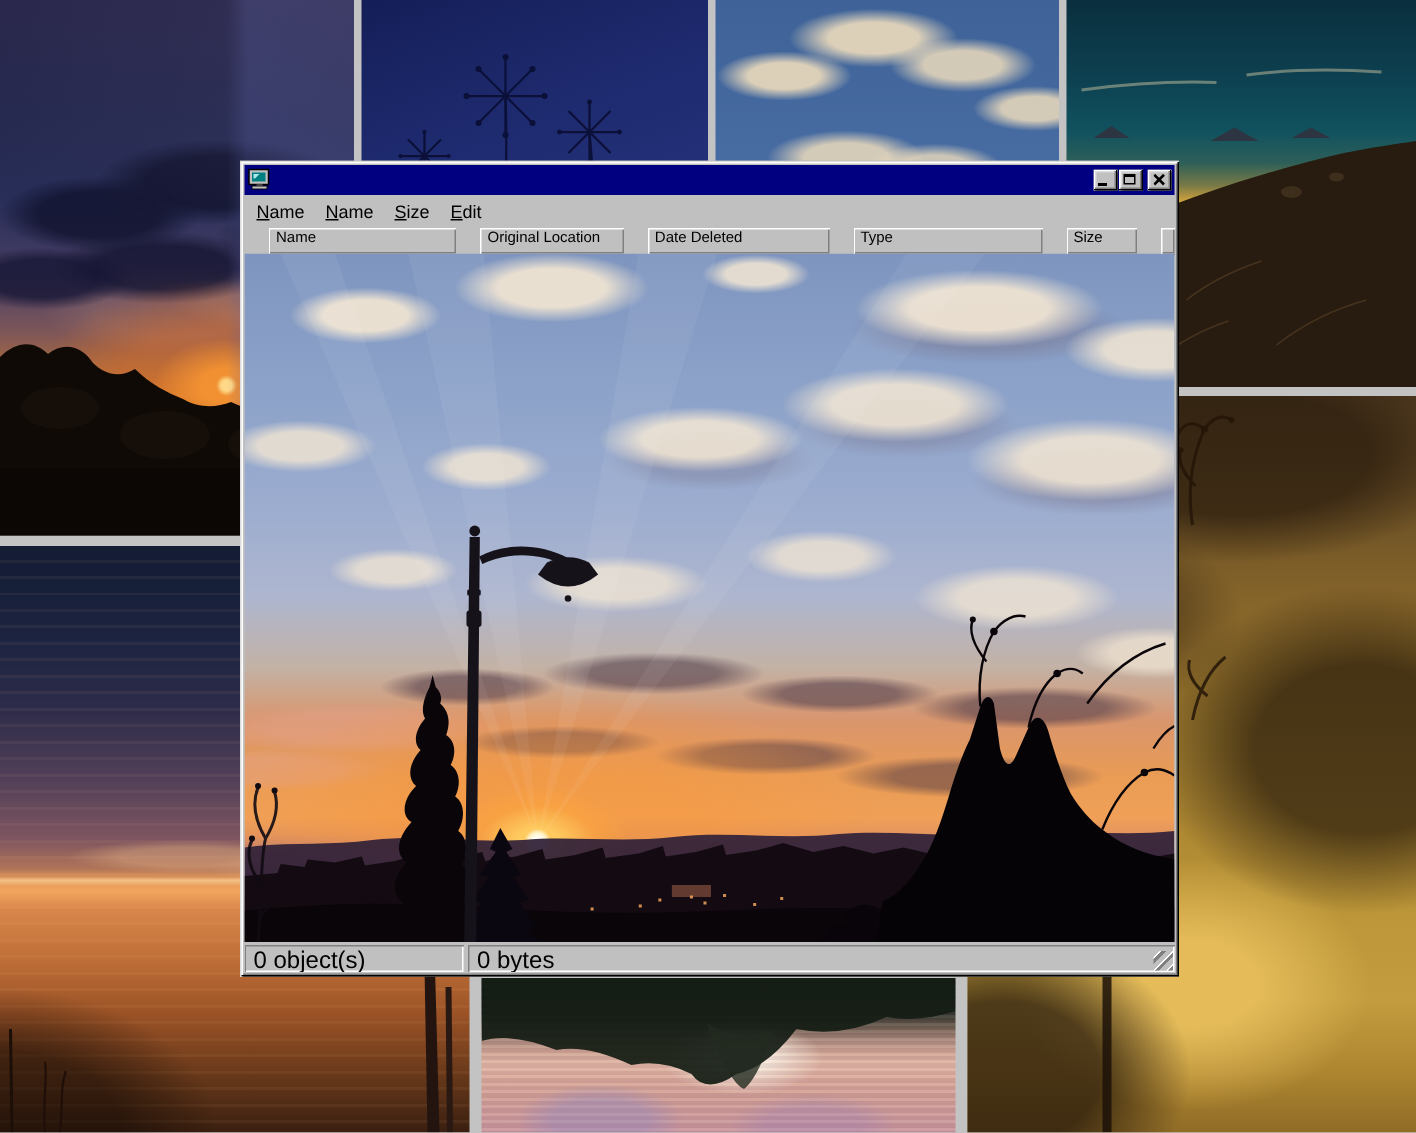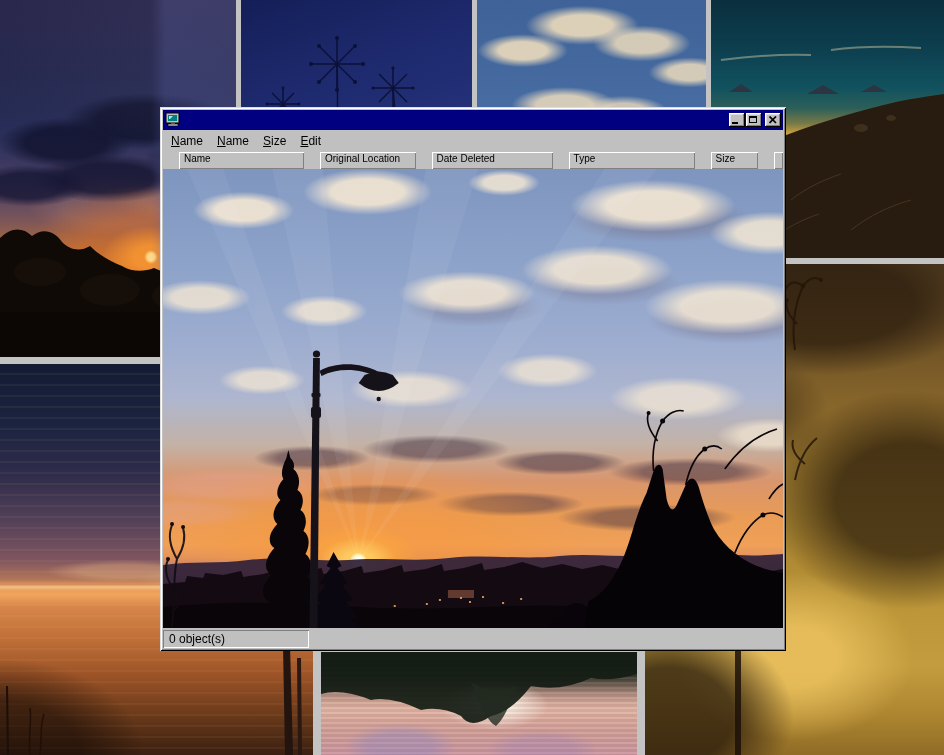--- a/index.html
+++ b/index.html
@@ -125,21 +125,21 @@
       radial-gradient(ellipse 105px 18px at 85% 66%, rgba(72,52,68,.55) 0 45%, rgba(72,52,68,0) 78%),
       radial-gradient(ellipse 85px 14px at 34% 71%, rgba(72,52,68,.5) 0 45%, rgba(72,52,68,0) 78%),
       radial-gradient(ellipse 95px 16px at 56% 73%, rgba(72,52,68,.5) 0 45%, rgba(72,52,68,0) 78%),
       radial-gradient(ellipse 115px 18px at 78% 76%, rgba(72,52,68,.5) 0 45%, rgba(72,52,68,0) 78%),
       radial-gradient(ellipse 130px 22px at 12% 69%, rgba(228,162,138,.5) 0 45%, rgba(228,162,138,0) 78%),
       radial-gradient(ellipse 100px 18px at 3% 75%, rgba(228,162,138,.45) 0 45%, rgba(228,162,138,0) 78%),
       linear-gradient(180deg,#7e95bf 0%,#8ba1c8 18%,#9baccf 36%,#aeb6cf 50%,#c3b2a6 60%,#d9956c 68%,#ea9c55 76%,#f0a057 82%,#e2945f 84.5%,#b87a72 87%,#7c5a68 89.5%,#45303f 92%,#1d1119 95%,#0b060b 100%);}
   .photo-art{position:absolute;left:0;top:0;width:100%;height:100%;}
 
   .statusbar{height:20px;flex:0 0 auto;display:flex;gap:3px;padding-top:2px;box-sizing:border-box;}
-  .spanel{box-shadow: inset 1px 1px 0 #808080, inset -1px -1px 0 #ffffff;font-size:12px;color:#000;
+  .spanel{box-shadow: inset 1px 1px 0 #808080, inset -1px -1px 0 #ffffff;font-size:16px;color:#000;
     padding:2px 2px 0 6px;box-sizing:border-box;white-space:nowrap;overflow:hidden;}
   .sp0{width:146px;} .sp1{flex:1;position:relative;}
   .grip{position:absolute;right:1px;bottom:1px;width:13px;height:13px;
     background:repeating-linear-gradient(135deg,#c0c0c0 0 3px,#ffffff 3px 4px,#808080 4px 6px);}
 </style>
 </head>
 <body>
 
 <div class="tile" id="tile-topleft">
   <svg class="tile-art" viewBox="0 0 236 357" preserveAspectRatio="none">
@@ -375,15 +375,19 @@
             <circle cx="540" cy="280" r="2.5"></circle>
           <circle cx="484" cy="244" r="2"></circle>
             <circle cx="598" cy="346" r="2.5"></circle>
         </g>
       </svg>
     </div>
   </div>
 
   <div class="statusbar">
     <div class="spanel sp0">0 object(s)</div>
+    <div class="spanel sp1">
+      <span>0 bytes</span>
+      <div class="grip"></div>
+    </div>
   </div>
 
 </div>
 
 </body></html>

